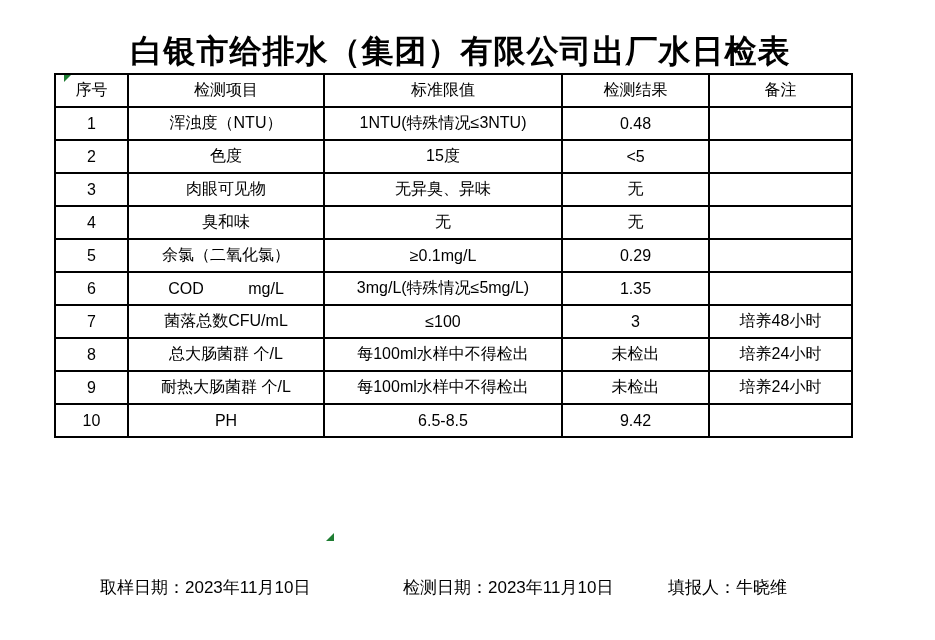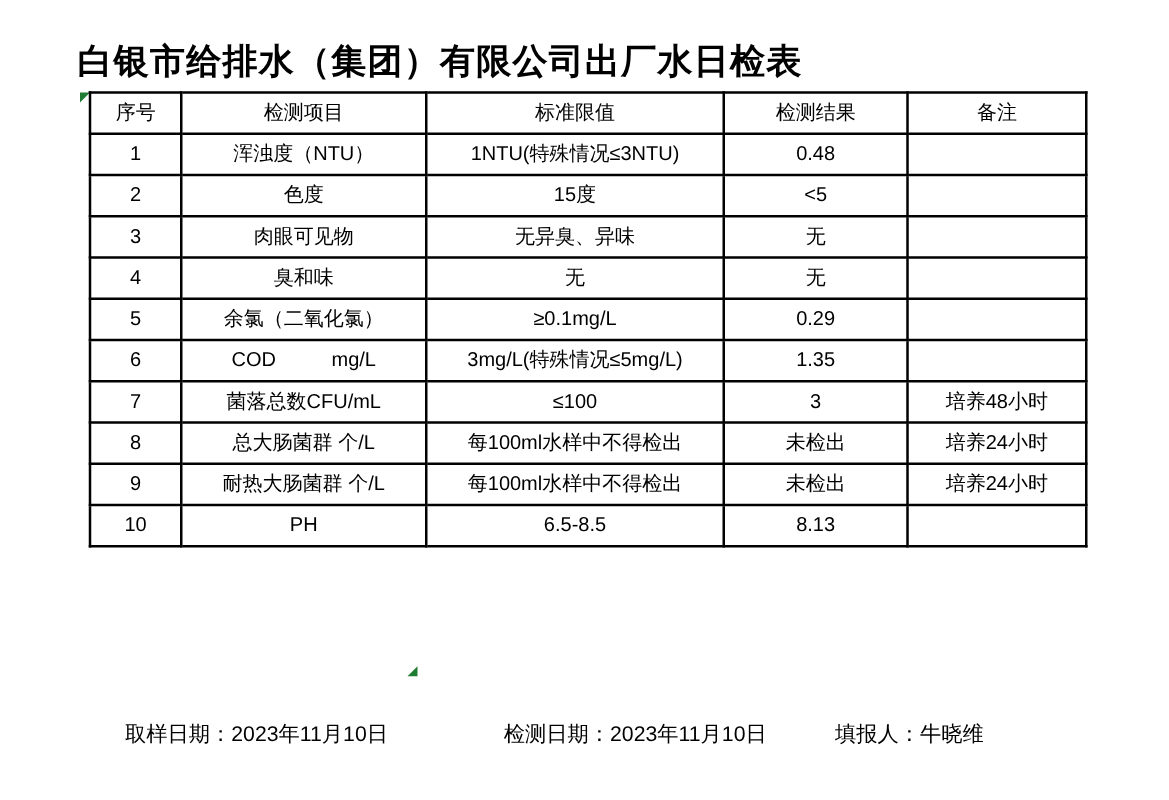--- a/index.html
+++ b/index.html
@@ -10,30 +10,31 @@
     background: #ffffff;
     font-family: "Liberation Sans", sans-serif;
     color: #000000;
     overflow: hidden;
   }
   .title {
     position: absolute;
     top: 30px;
     left: 62px;
     width: 797px;
-    font-size: 28px;
+    text-align: center;
+    font-size: 32px;
     font-weight: bold;
     font-family: "Liberation Serif", "DejaVu Serif", serif;
     letter-spacing: 1px;
     white-space: nowrap;
   }
   table.report {
     position: absolute;
     top: 73px;
-    left: 71px;
+    left: 54px;
     border-collapse: collapse;
     table-layout: fixed;
     width: 797px;
   }
   table.report td, table.report th {
     border: 2px solid #000000;
     text-align: center;
     vertical-align: middle;
     font-size: 16px;
     font-weight: normal;
@@ -156,21 +157,21 @@
         <td>9</td>
         <td>耐热大肠菌群 个/L</td>
         <td>每100ml水样中不得检出</td>
         <td>未检出</td>
         <td>培养24小时</td>
       </tr>
       <tr>
         <td>10</td>
         <td>PH</td>
         <td>6.5-8.5</td>
-        <td>8.13</td>
+        <td>9.42</td>
         <td></td>
       </tr>
     </tbody>
   </table>
 
   <div class="footer-text footer-sampling">取样日期：2023年11月10日</div>
   <div class="footer-text footer-testing">检测日期：2023年11月10日</div>
   <div class="footer-text footer-reporter">填报人：牛晓维</div>
 
 </div>

